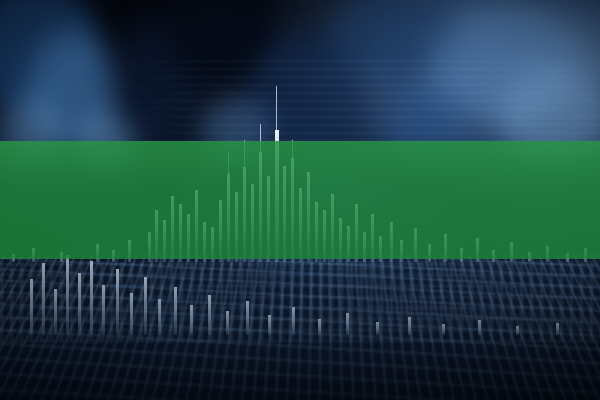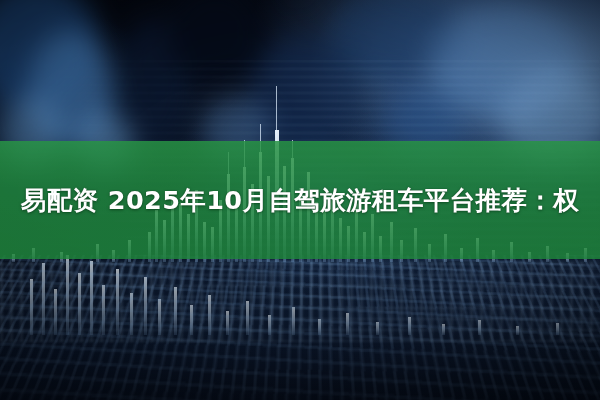--- a/index.html
+++ b/index.html
@@ -256,16 +256,15 @@
 
   <div class="bg-layer bg-grid"></div>
   <div class="bg-layer bg-grid2"></div>
 
   <div class="bg-layer bg-vignette"></div>
 
   <div class="green-band" style="top:141px; height:118px;"></div>
   <div class="green-band-glow" style="top:141px; height:118px;"></div>
 
   <div class="title-wrap" style="top:141px; height:118px;">
-    <div class="title-line">易配资 2025年10月自驾旅游租车平台推荐：权</div>
   </div>
 
 </div>
 
 </body></html>

